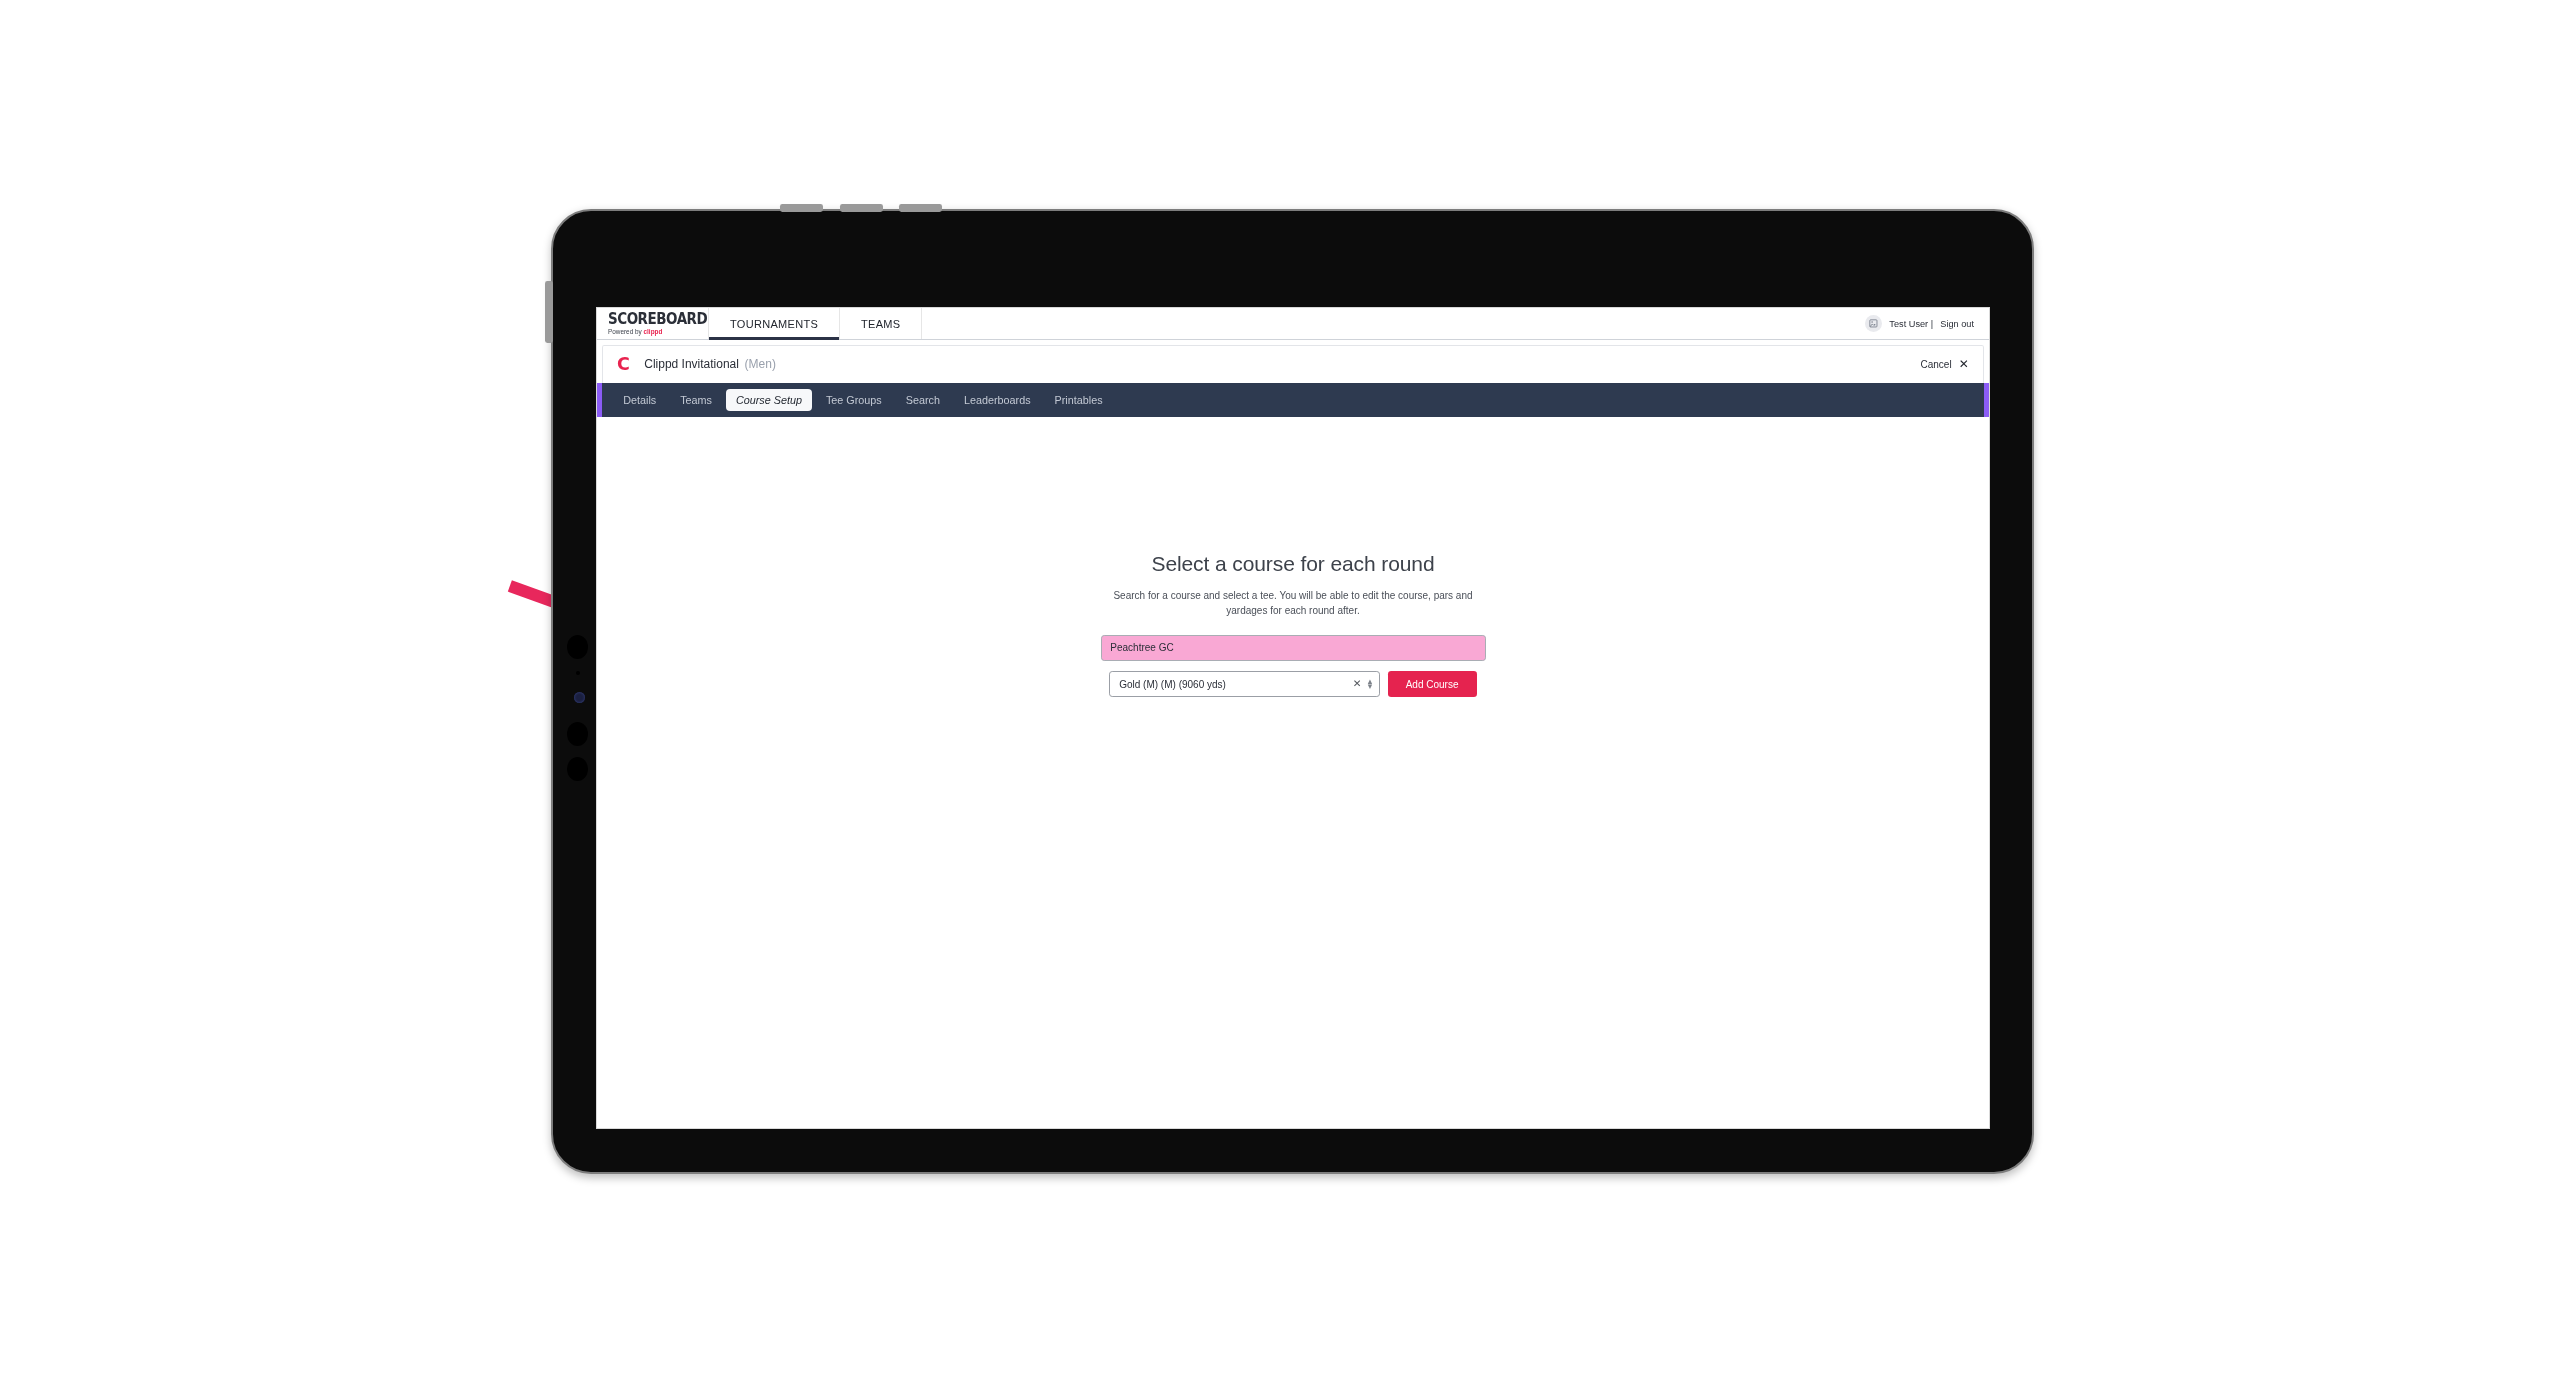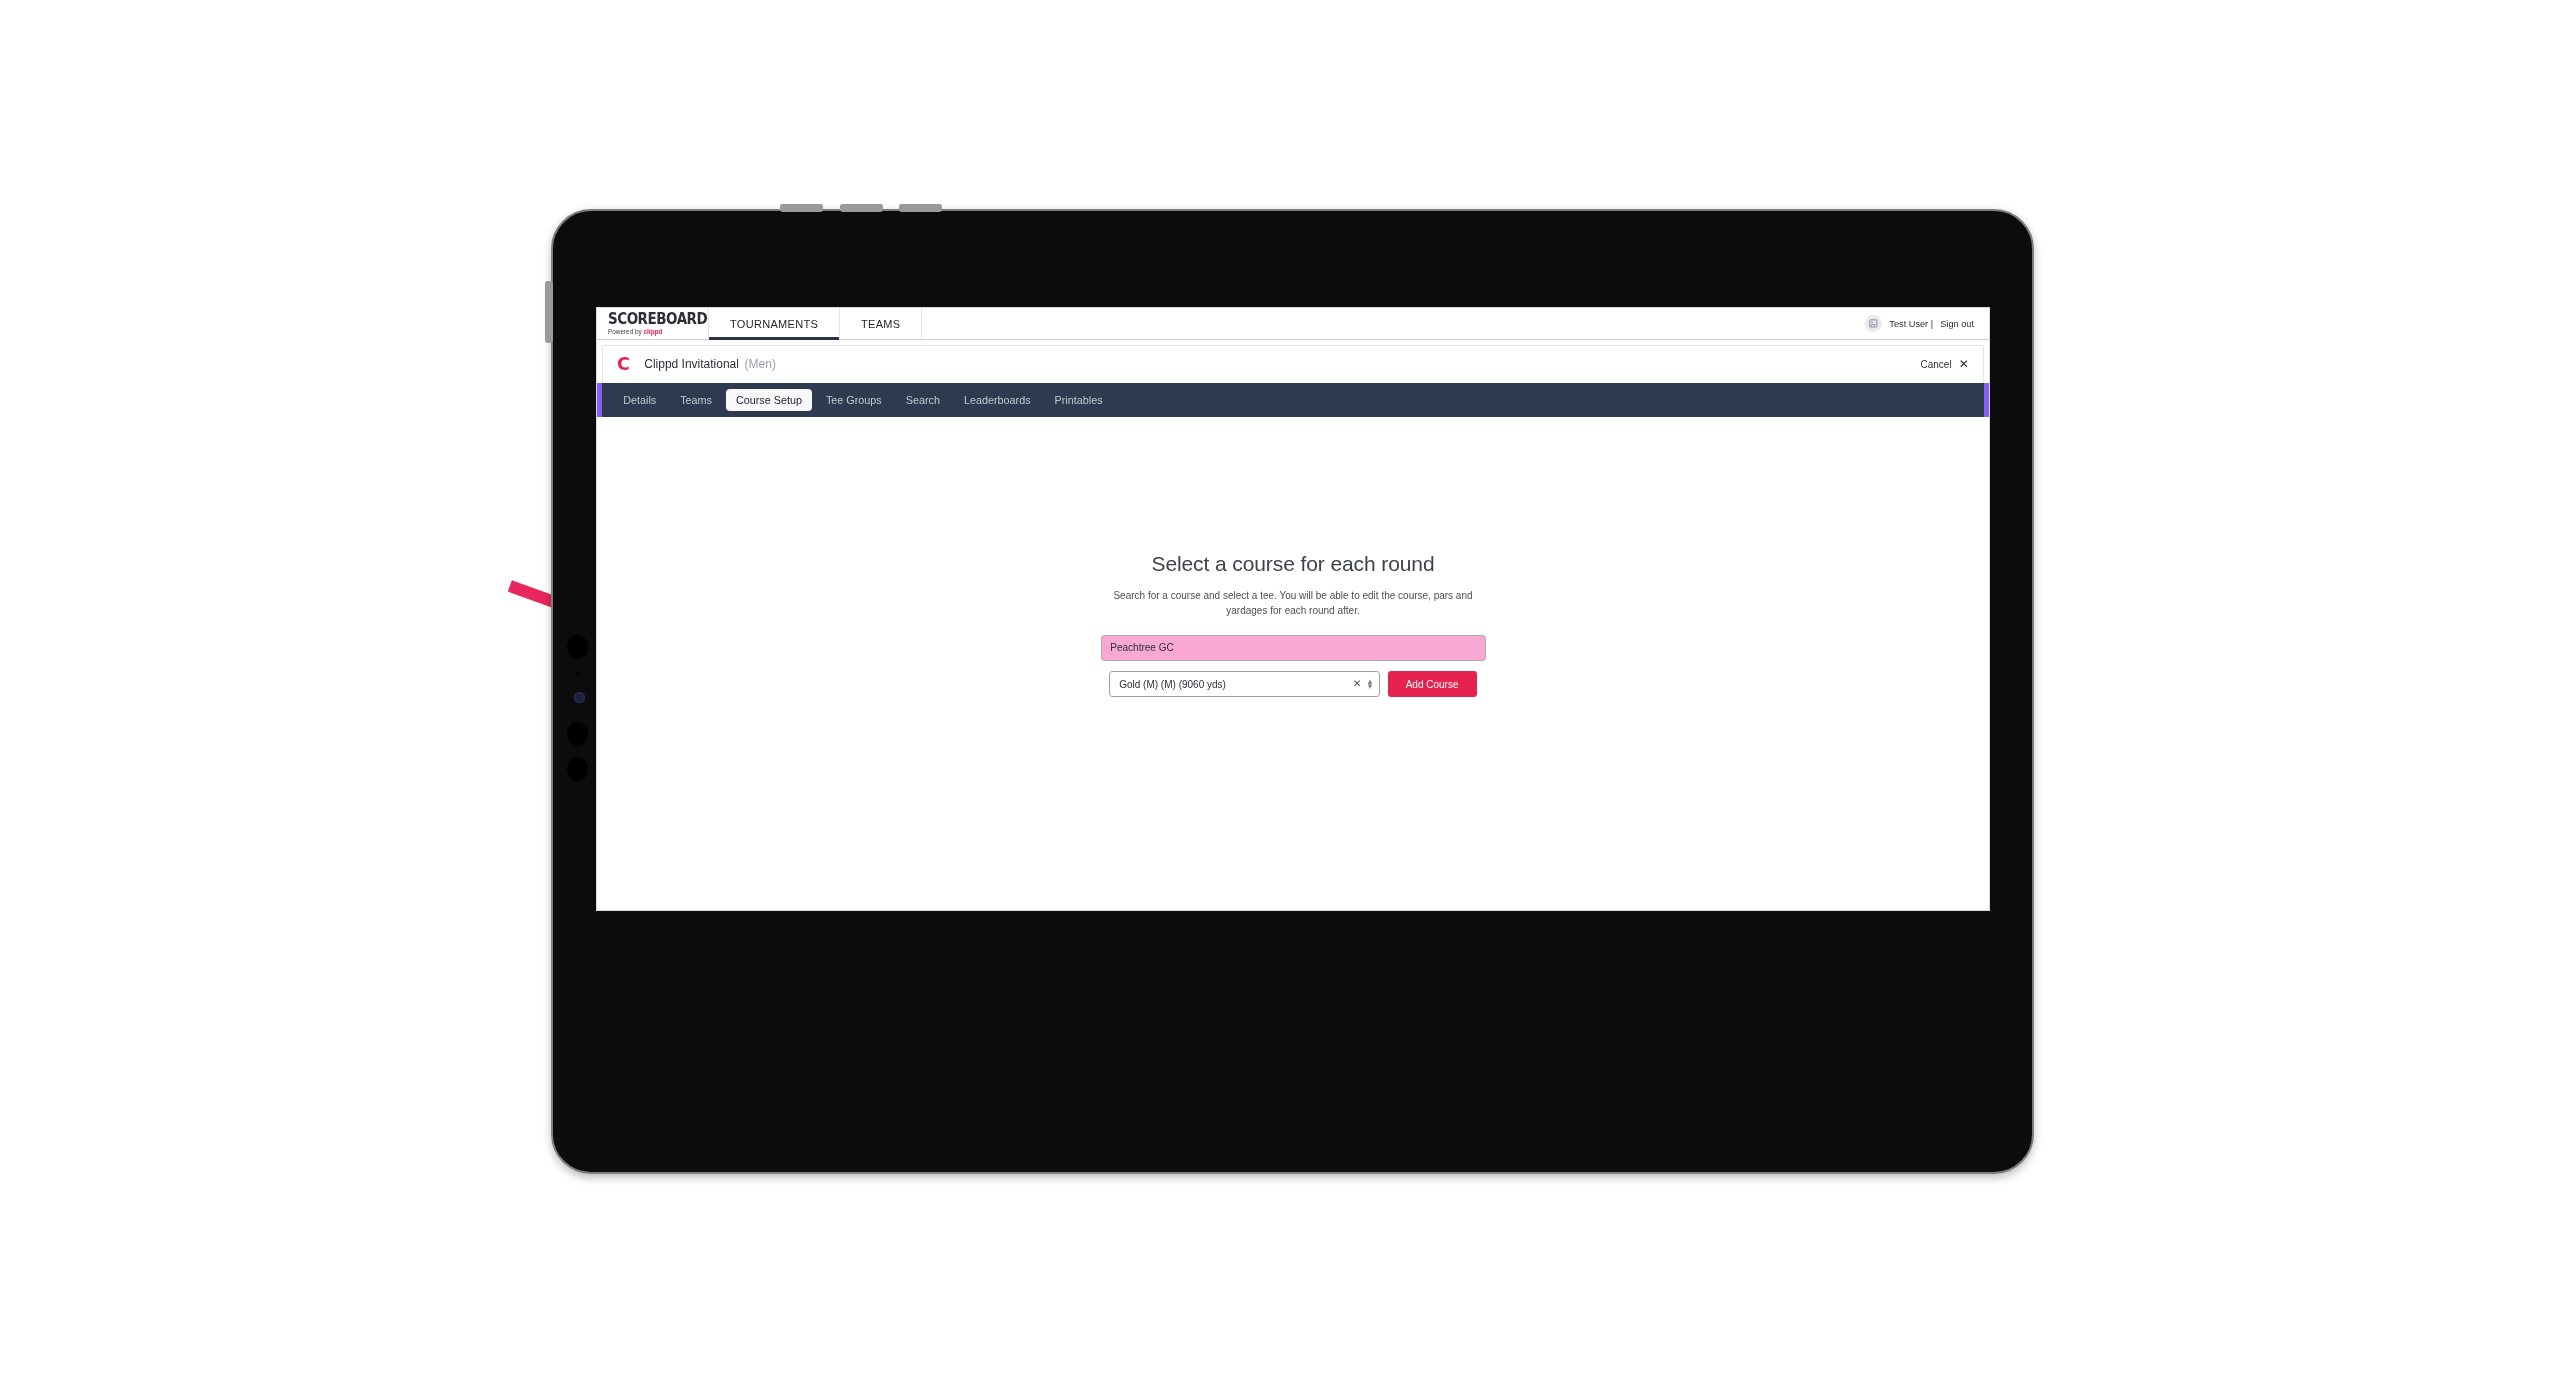--- a/index.html
+++ b/index.html
@@ -76,21 +76,21 @@
   }
   .sensor-b { left: 14.3px; top: 511px; width: 21px; height: 24px; }
   .sensor-c { left: 14.3px; top: 546px; width: 21px; height: 24px; }
 
   
   .screen {
     position: absolute;
     left: 43px;
     top: 96px;
     width: 1394px;
-    height: 604px;
+    height: 822px;
     background: #ffffff;
     border: 0.8px solid #d9d9d9;
     overflow: hidden;
   }
 
   
   .topnav {
     display: flex;
     align-items: stretch;
     height: 32px;
@@ -210,20 +210,21 @@
     color: #c3c9d4;
     padding: 4.8px 10.4px;
     border-radius: 4px;
     cursor: pointer;
     white-space: nowrap;
   }
   .tab.active {
     background: #f7f8fa;
     color: #1e232c;
     font-weight: 400;
+    font-style: italic;
   }
 
   
   .main-body {
     background: #ffffff;
     height: 605px;
     display: flex;
     justify-content: center;
     padding-top: 135px;
   }

